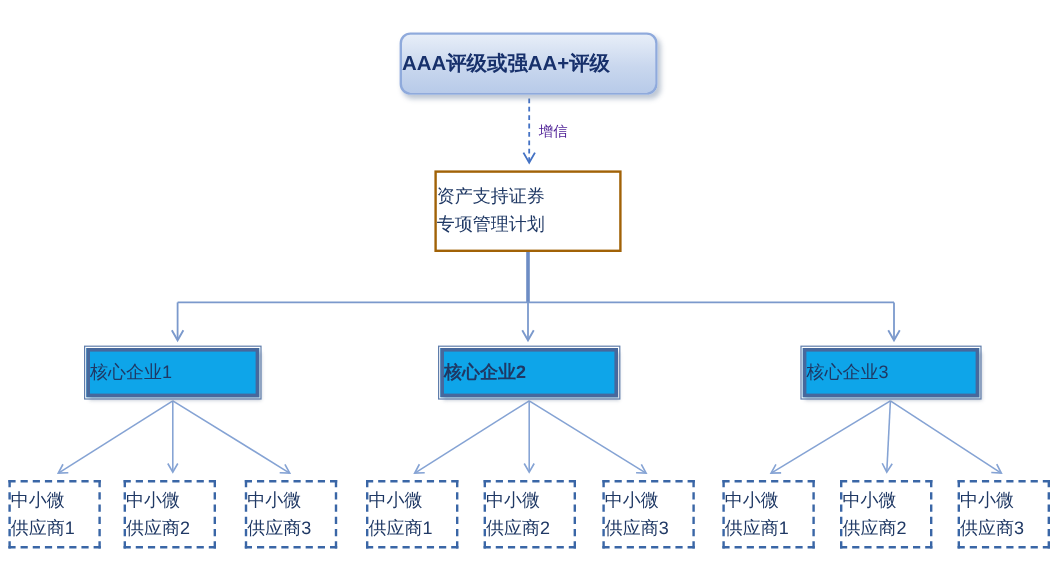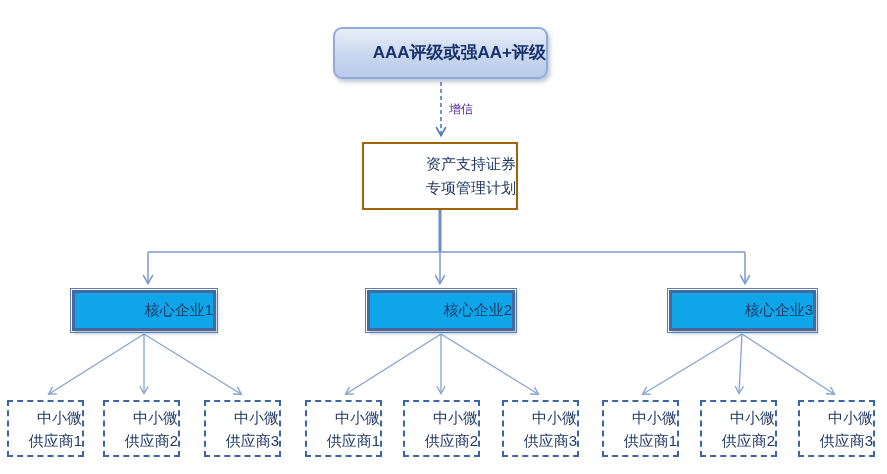--- a/index.html
+++ b/index.html
@@ -19,21 +19,21 @@
     position: absolute;
     left: 0; top: 0;
     width: 887px; height: 474px;
     pointer-events: none;
   }
   .node {
     position: absolute;
     box-sizing: border-box;
     display: flex;
     flex-direction: column;
-    align-items: flex-end;
+    align-items: flex-start;
     justify-content: center;
     text-align: center;
     color: #1f3864;
   }
   .guarantor-box {
     left: 333px; top: 27px;
     width: 215px; height: 52px;
     border: 2px solid #8faadc;
     border-radius: 9px;
     background: linear-gradient(#e7eef8, #c9d7ee 55%, #b8cbe9);
@@ -55,22 +55,22 @@
     top: 290px;
     height: 41px;
     border: 3px solid #47689c;
     outline: 1px solid #5f7dab;
     outline-offset: 1px;
     background: #0ea5e9;
     box-shadow: 2px 3px 3px rgba(120, 135, 160, 0.45);
     font-size: 15px;
   }
   .core-1 { left: 72px;  width: 144px; }
-  .core-2 { left: 367px; width: 148px; }
-  .core-3 { left: 669px; width: 147px; padding-left: 28px; }
+  .core-2 { left: 367px; width: 148px; font-weight: bold; }
+  .core-3 { left: 669px; width: 147px; }
   .supplier-box {
     top: 400px;
     width: 77px; height: 57px;
     border: 2px dashed #3a66a6;
     background: #ffffff;
     font-size: 15px;
     line-height: 23px;
   }
   .credit-label {
     position: absolute;

